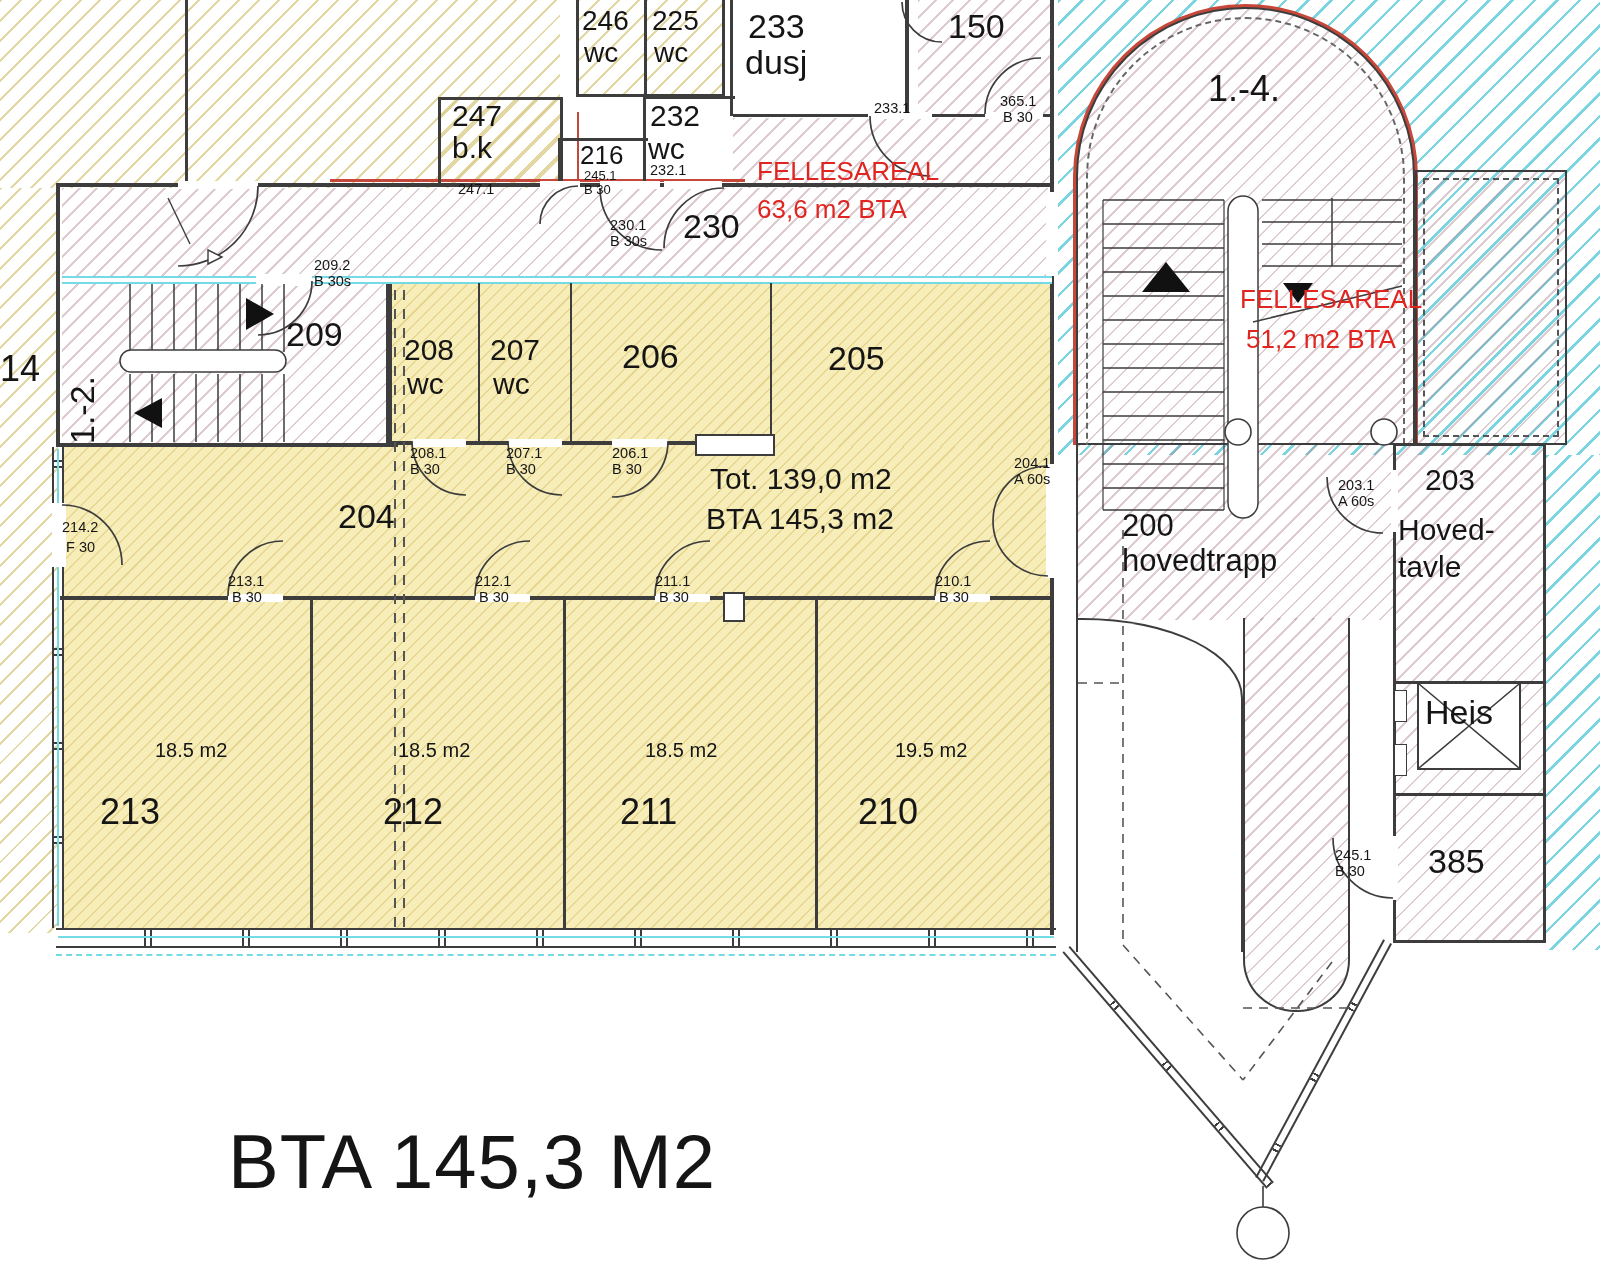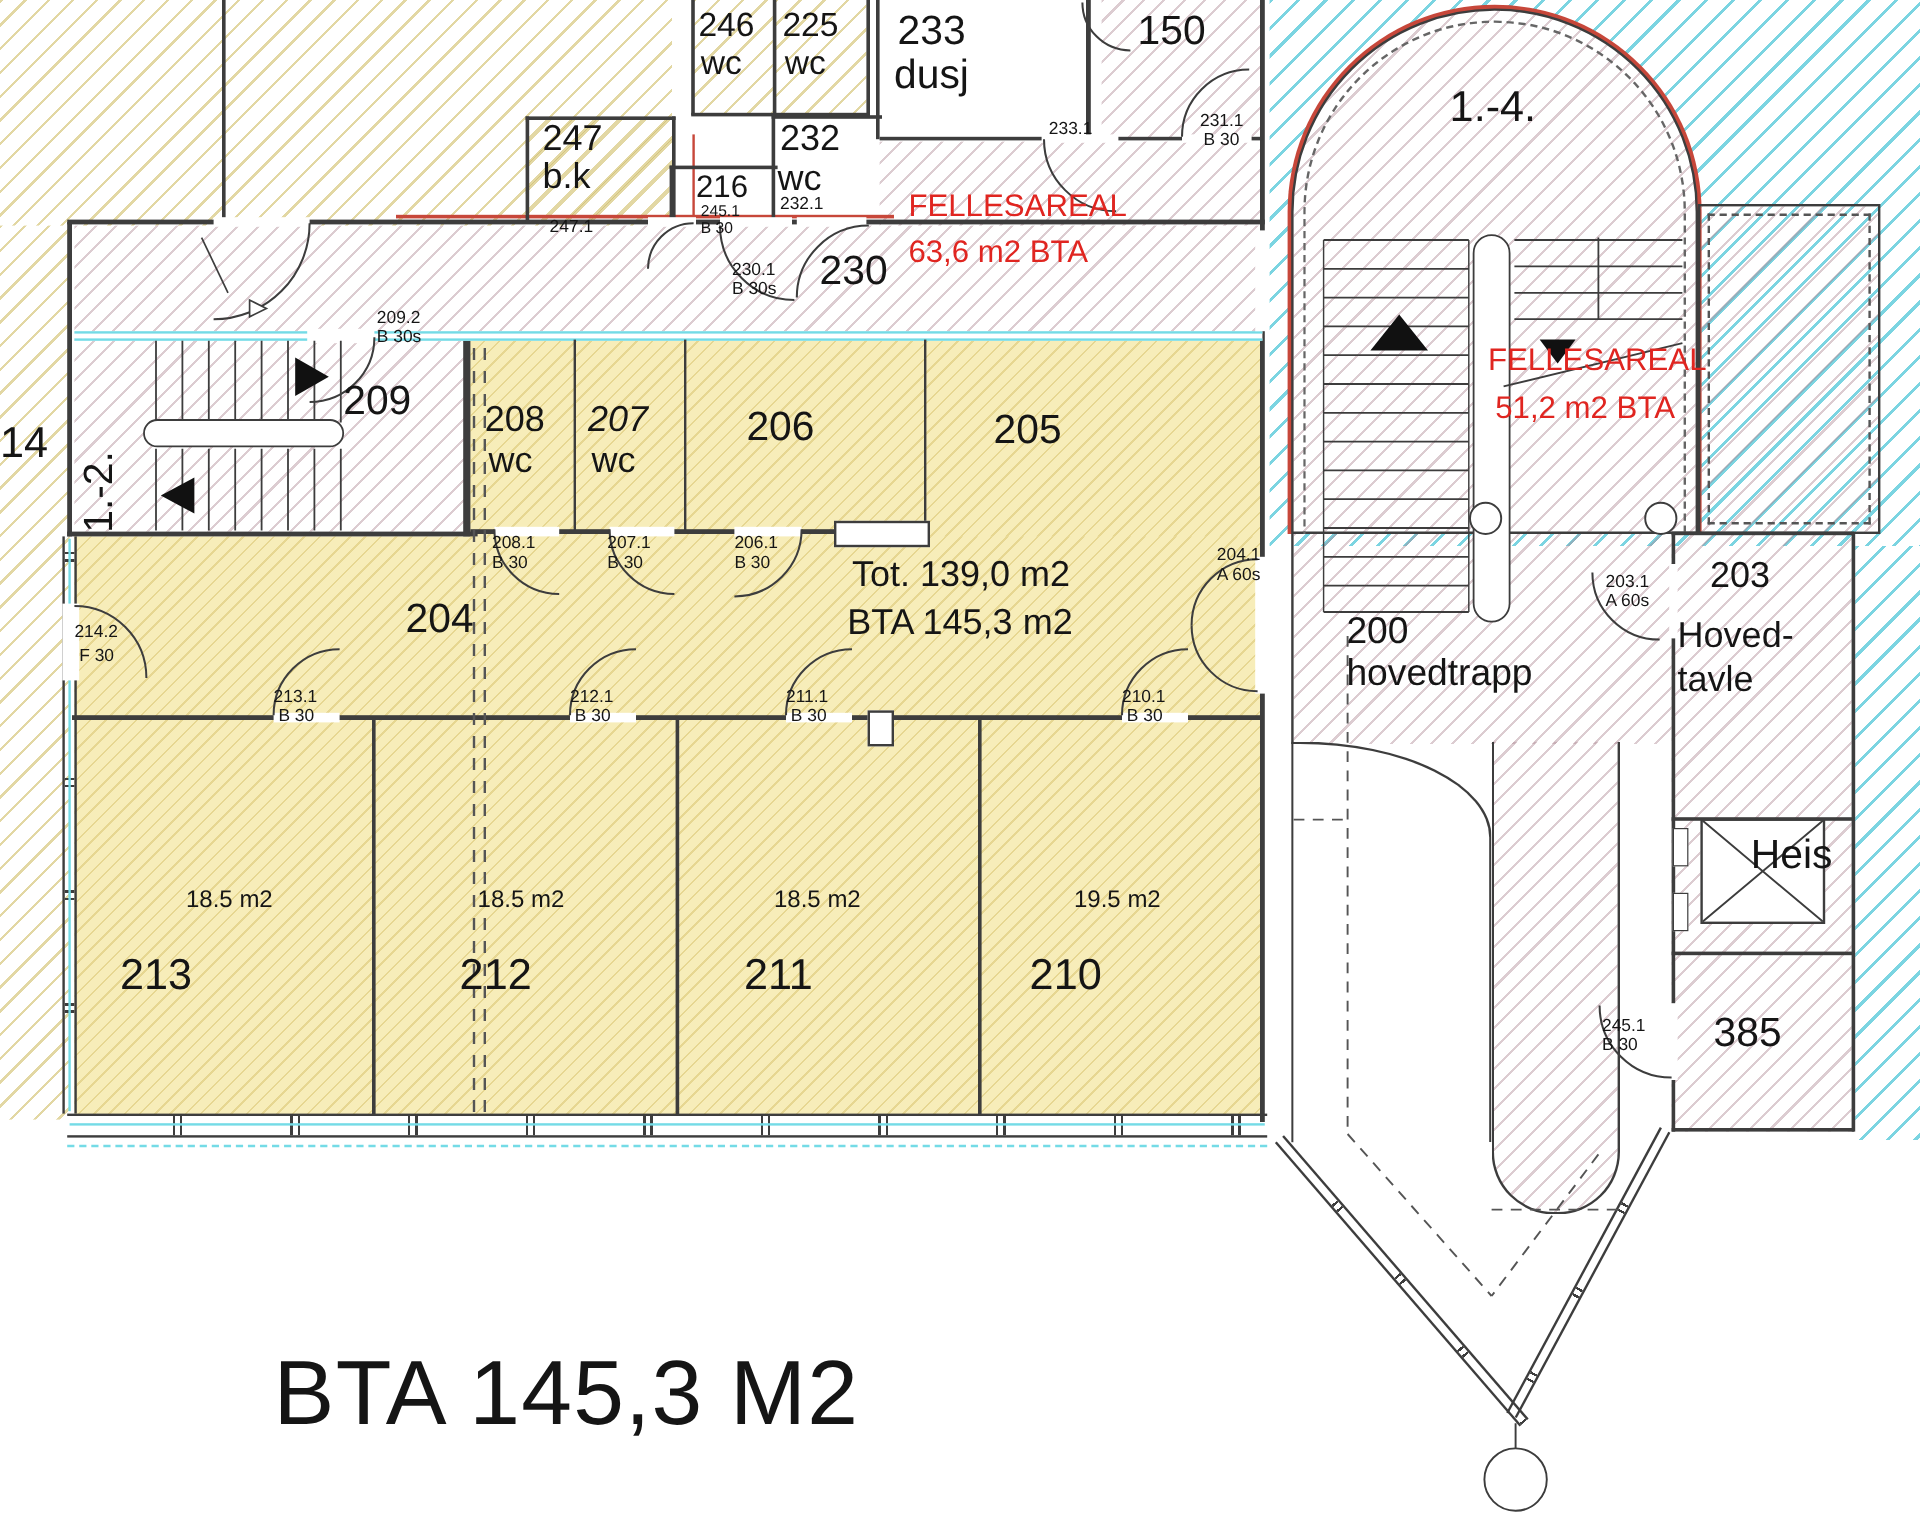--- a/index.html
+++ b/index.html
@@ -218,42 +218,42 @@
   <div class="lbl f26" style="left:580px;top:142px;"><span>216</span></div>
   <div class="lbl f13" style="left:584px;top:169px;"><span>245.1</span></div>
   <div class="lbl f13" style="left:584px;top:183px;"><span>B 30</span></div>
   <div class="lbl f30" style="left:650px;top:100px;"><span>232</span></div>
   <div class="lbl f30" style="left:648px;top:133px;"><span>wc</span></div>
   <div class="lbl f14" style="left:650px;top:163px;"><span>232.1</span></div>
   <div class="lbl f34" style="left:748px;top:8px;"><span>233</span></div>
   <div class="lbl f34" style="left:745px;top:44px;"><span>dusj</span></div>
   <div class="lbl f14" style="left:874px;top:101px;"><span>233.1</span></div>
   <div class="lbl f34" style="left:948px;top:8px;"><span>150</span></div>
-  <div class="lbl f14" style="left:1000px;top:94px;"><span>231.1</span></div>
+  <div class="lbl f14" style="left:1000px;top:94px;"><span>365.1</span></div>
   <div class="lbl f14" style="left:1003px;top:110px;"><span>B 30</span></div>
   <div class="lbl f14" style="left:458px;top:182px;"><span>247.1</span></div>
 
   <div class="lbl f26 redtxt" style="left:757px;top:158px;"><span>FELLESAREAL</span></div>
   <div class="lbl f26 redtxt" style="left:757px;top:196px;"><span>63,6 m2 BTA</span></div>
   <div class="lbl f34" style="left:683px;top:208px;"><span>230</span></div>
   <div class="lbl f14" style="left:610px;top:218px;"><span>230.1</span></div>
   <div class="lbl f14" style="left:610px;top:234px;"><span>B 30s</span></div>
   <div class="lbl f14" style="left:314px;top:258px;"><span>209.2</span></div>
   <div class="lbl f14" style="left:314px;top:274px;"><span>B 30s</span></div>
   <div class="lbl f34" style="left:286px;top:316px;"><span>209</span></div>
   <div class="lbl f34 vert" style="left:64px;top:444px;"><span>1.-2.</span></div>
   <div class="lbl f36" style="left:0;top:350px;"><span>14</span></div>
   <div class="lbl f14" style="left:62px;top:520px;"><span>214.2</span></div>
   <div class="lbl f14" style="left:66px;top:540px;"><span>F 30</span></div>
 
   <div class="lbl f30" style="left:404px;top:334px;"><span>208</span></div>
   <div class="lbl f30" style="left:407px;top:368px;"><span>wc</span></div>
   <div class="lbl f14" style="left:410px;top:446px;"><span>208.1</span></div>
   <div class="lbl f14" style="left:410px;top:462px;"><span>B 30</span></div>
-  <div class="lbl f30" style="left:490px;top:334px;font-style:italic;"><span>207</span></div>
+  <div class="lbl f30" style="left:490px;top:334px;"><span>207</span></div>
   <div class="lbl f30" style="left:493px;top:368px;"><span>wc</span></div>
   <div class="lbl f14" style="left:506px;top:446px;"><span>207.1</span></div>
   <div class="lbl f14" style="left:506px;top:462px;"><span>B 30</span></div>
   <div class="lbl f34" style="left:622px;top:338px;"><span>206</span></div>
   <div class="lbl f14" style="left:612px;top:446px;"><span>206.1</span></div>
   <div class="lbl f14" style="left:612px;top:462px;"><span>B 30</span></div>
   <div class="lbl f34" style="left:828px;top:340px;"><span>205</span></div>
   <div class="lbl f34" style="left:338px;top:498px;"><span>204</span></div>
   <div class="lbl f30" style="left:710px;top:463px;"><span>Tot. 139,0 m2</span></div>
   <div class="lbl f30" style="left:706px;top:503px;"><span>BTA 145,3 m2</span></div>
@@ -281,20 +281,20 @@
   <div class="lbl f36" style="left:1208px;top:70px;"><span>1.-4.</span></div>
   <div class="lbl f26 redtxt" style="left:1240px;top:286px;"><span>FELLESAREAL</span></div>
   <div class="lbl f26 redtxt" style="left:1246px;top:326px;"><span>51,2 m2 BTA</span></div>
   <div class="lbl f31" style="left:1122px;top:510px;"><span>200</span></div>
   <div class="lbl f31" style="left:1122px;top:545px;"><span>hovedtrapp</span></div>
   <div class="lbl f14" style="left:1338px;top:478px;"><span>203.1</span></div>
   <div class="lbl f14" style="left:1338px;top:494px;"><span>A 60s</span></div>
   <div class="lbl f30" style="left:1425px;top:464px;"><span>203</span></div>
   <div class="lbl f30" style="left:1398px;top:514px;"><span>Hoved-</span></div>
   <div class="lbl f30" style="left:1398px;top:551px;"><span>tavle</span></div>
-  <div class="lbl f34" style="left:1425px;top:694px;margin-left:34px;"><span>Heis</span></div>
+  <div class="lbl f34" style="left:1425px;top:694px;"><span>Heis</span></div>
   <div class="lbl f14" style="left:1335px;top:848px;"><span>245.1</span></div>
   <div class="lbl f14" style="left:1335px;top:864px;"><span>B 30</span></div>
   <div class="lbl f34" style="left:1428px;top:843px;"><span>385</span></div>
 
   <div class="lbl huge" style="left:228px;top:1122px;"><span>BTA 145,3 M2</span></div>
 
 </div>
 
 </body></html>

